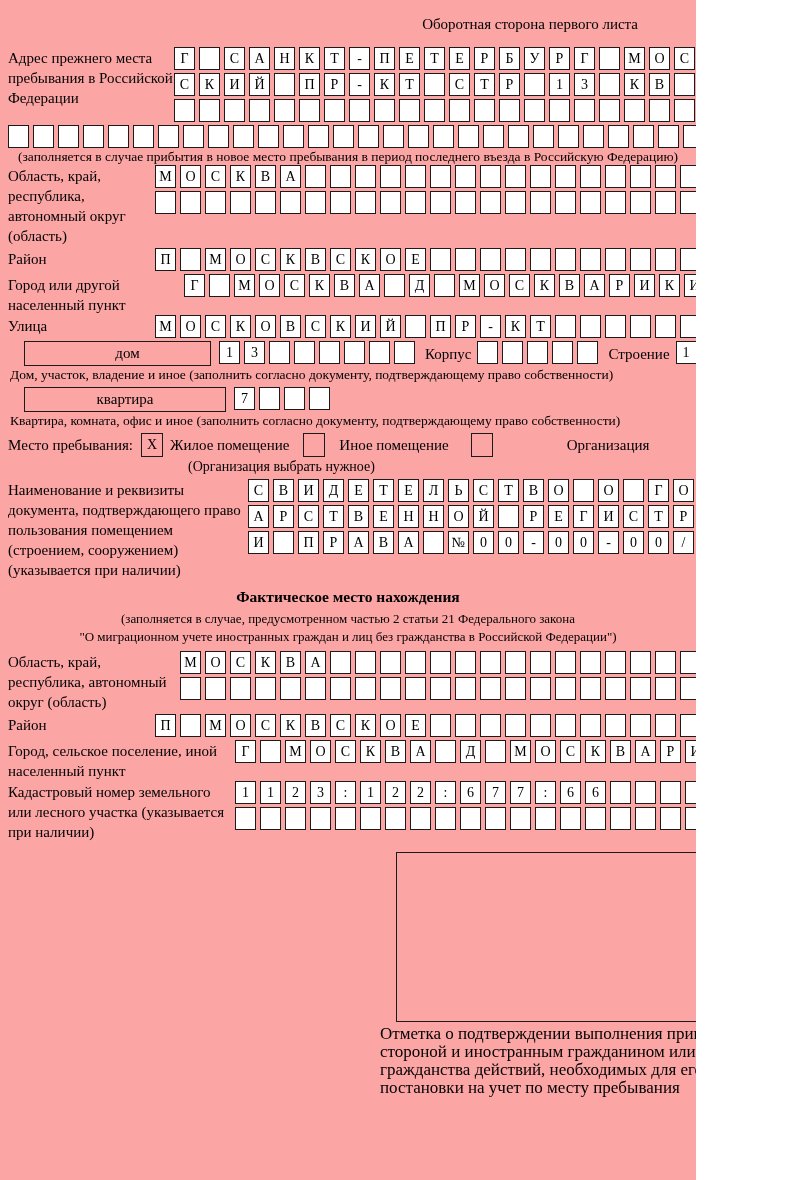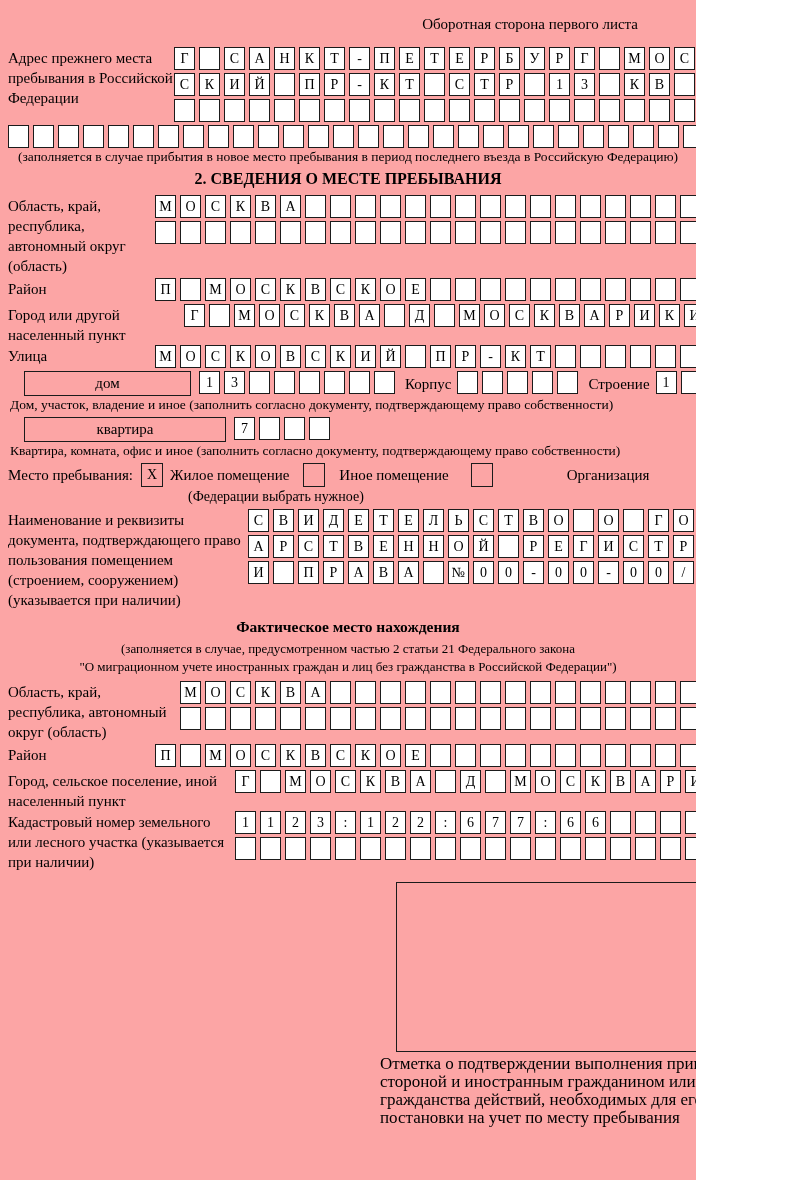--- a/index.html
+++ b/index.html
@@ -30,21 +30,21 @@
   .lbl145 { width:147px; }
   .lbl172 { width:176px; }
   .lbl240 { width:240px; }
   .lbl220 { width:227px; }
   .lbl167 { width:172px; }
 
   .housebox {
     flex:none; border:1.5px solid #1b1b1b; height:23px; display:flex;
     align-items:center; justify-content:center; margin-right:8px;
   }
-  .w165 { width:165px; margin-left:24px; }
+  .w165 { width:165px; margin-left:24px;padding-left:20px; }
   .w200 { width:200px; margin-left:24px; }
   .inline-lbl { line-height:26px; margin:0 6px 0 6px; }
   .cap-left { font-size:13.5px; margin:0 0 4px 10px; }
 
   .stayrow { display:flex; align-items:center; margin:4px 0 2px 8px; }
   .staybox {
     flex:none; width:20px; height:22px; border:1.5px solid #1b1b1b;
     display:flex; align-items:center; justify-content:center; font-size:14px;
   }
   .stay-opt { display:flex; align-items:center; }
@@ -180,21 +180,20 @@
       <span class="cell"></span>
       <span class="cell"></span>
       <span class="cell"></span>
       <span class="cell"></span>
       <span class="cell"></span>
       <span class="cell"></span>
       <span class="cell"></span>
     </div>
   <div class="cap-center">(заполняется в случае прибытия в новое место пребывания в период последнего въезда в Российскую Федерацию)</div>
 
-  <div class="h2">2. СВЕДЕНИЯ О МЕСТЕ ПРЕБЫВАНИЯ</div>
 
   <div class="frow lrow mb2">
     <div class="flabel lbl145">Область, край, республика, автономный округ (область)</div>
     <div class="rows">
       <div class="cellrow">
           <span class="cell">М</span>
           <span class="cell">О</span>
           <span class="cell">С</span>
           <span class="cell">К</span>
           <span class="cell">В</span>
@@ -394,21 +393,21 @@
     </span>
     <span class="stay-opt" style="margin-left:14px; flex-direction:row-reverse;">
       <span style="margin-left:14px;">Иное помещение</span>
       <span class="staybox"></span>
     </span>
     <span class="stay-opt" style="margin-left:22px; flex-direction:row-reverse;gap:48px;">
       <span style="margin-left:26px;">Организация</span>
       <span class="staybox"></span>
     </span>
   </div>
-  <div class="stay-cap">(Федерации выбрать нужное)</div>
+  <div class="stay-cap">(Организация выбрать нужное)</div>
 
   <div class="frow lrow">
     <div class="flabel lbl240">Наименование и реквизиты документа, подтверждающего право пользования помещением (строением, сооружением) (указывается при наличии)</div>
     <div class="rows">
       <div class="cellrow">
           <span class="cell">С</span>
           <span class="cell">В</span>
           <span class="cell">И</span>
           <span class="cell">Д</span>
           <span class="cell">Е</span>

